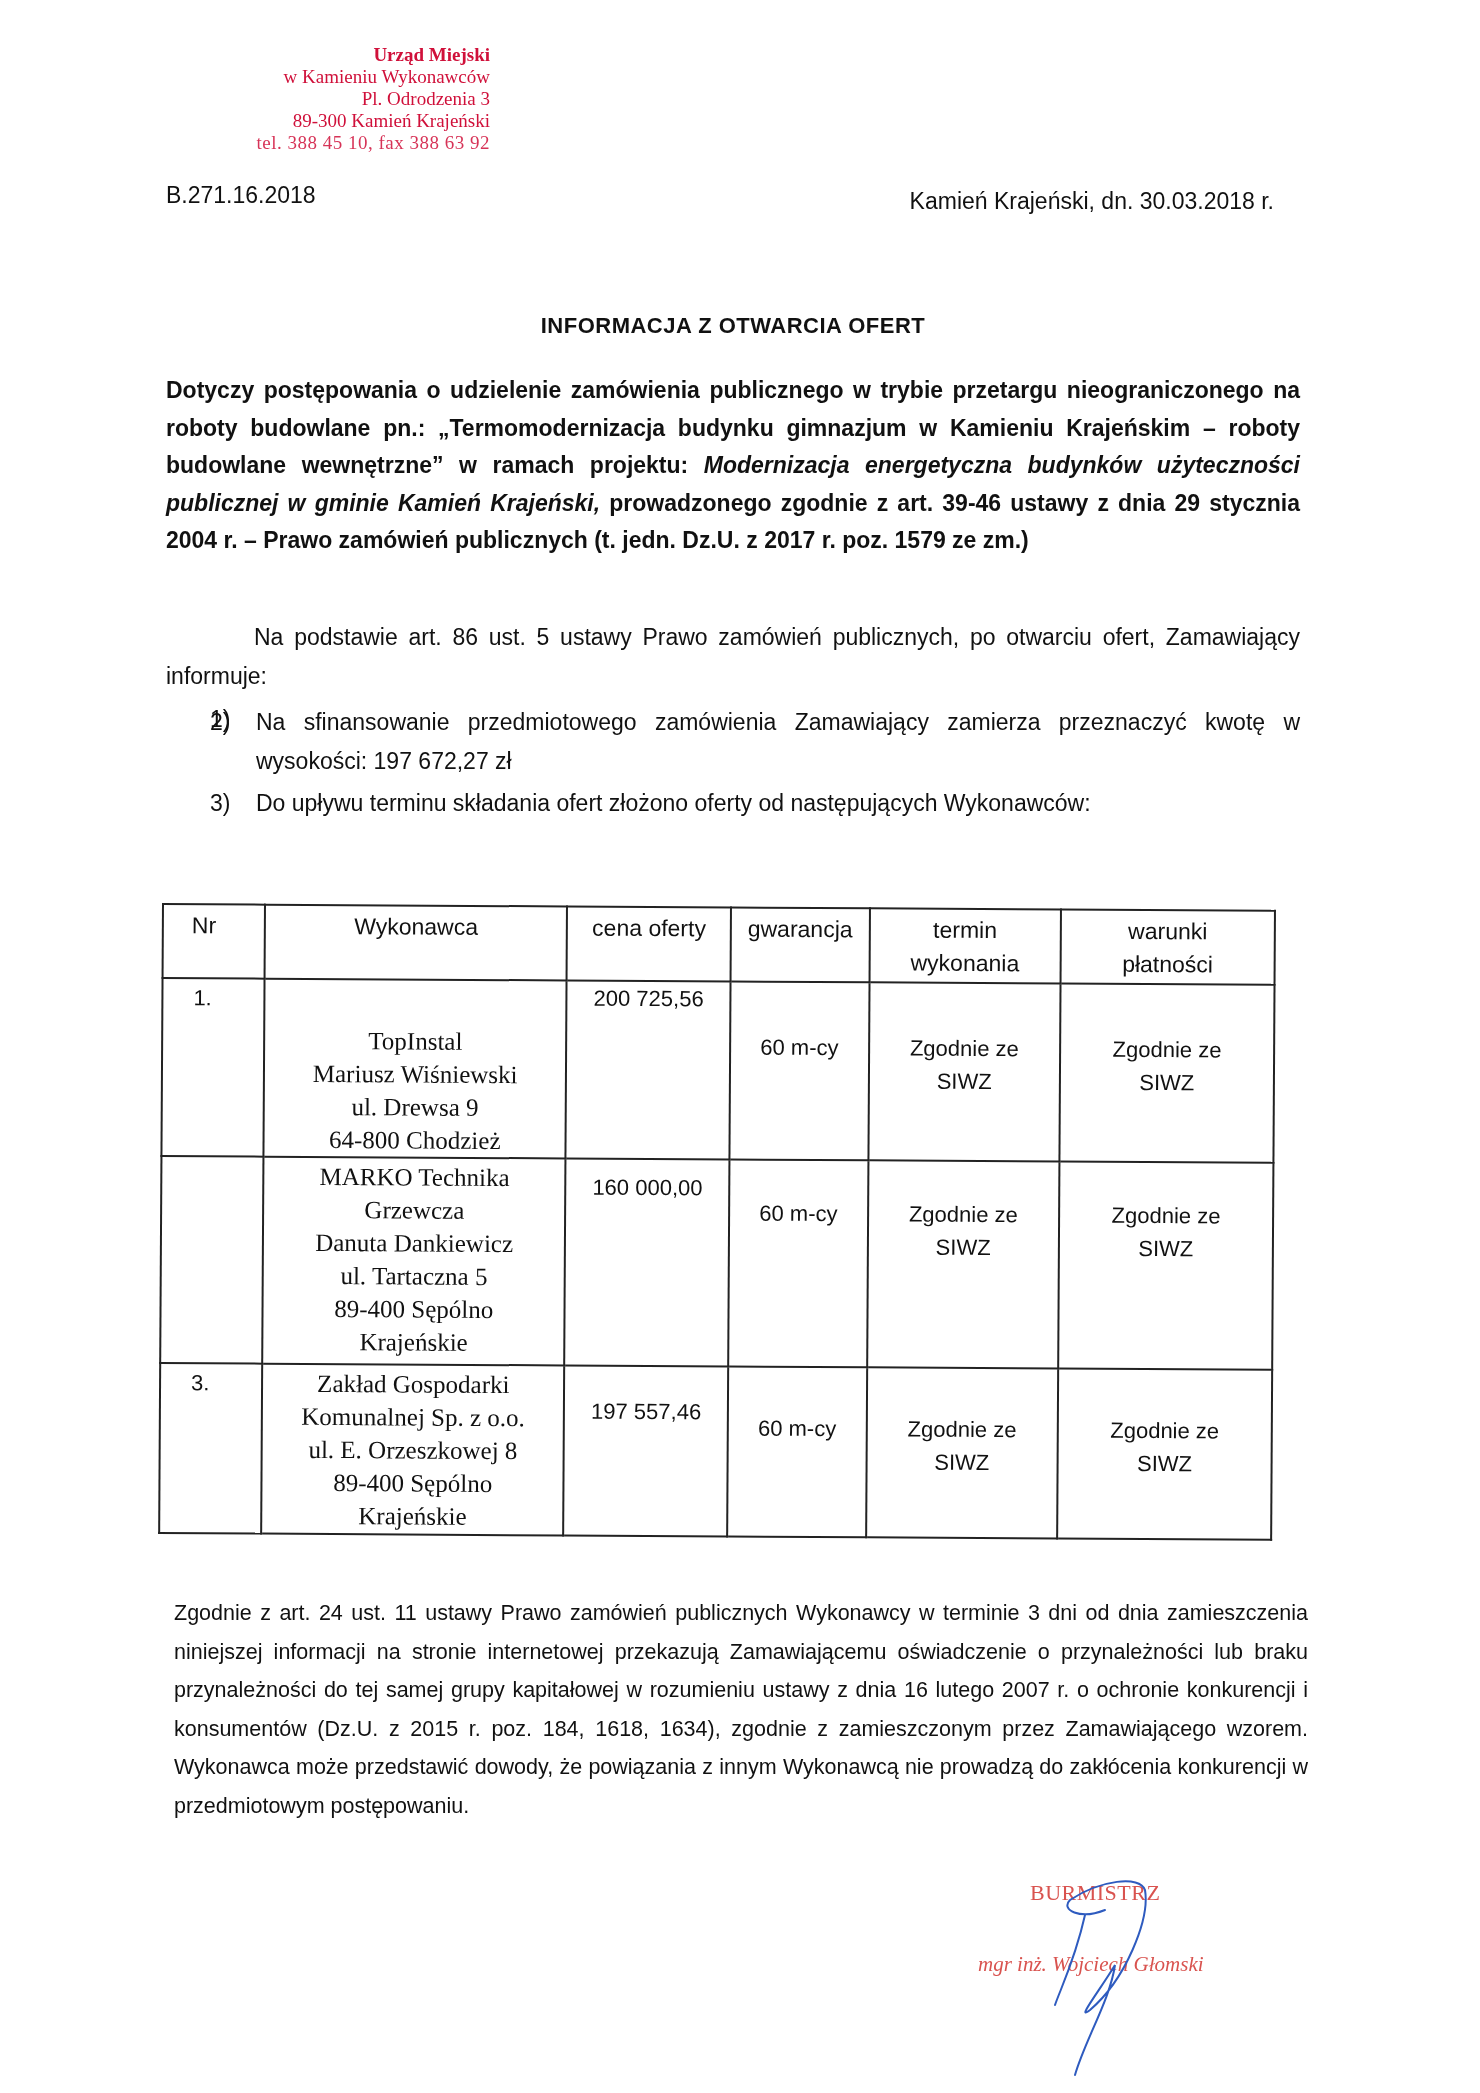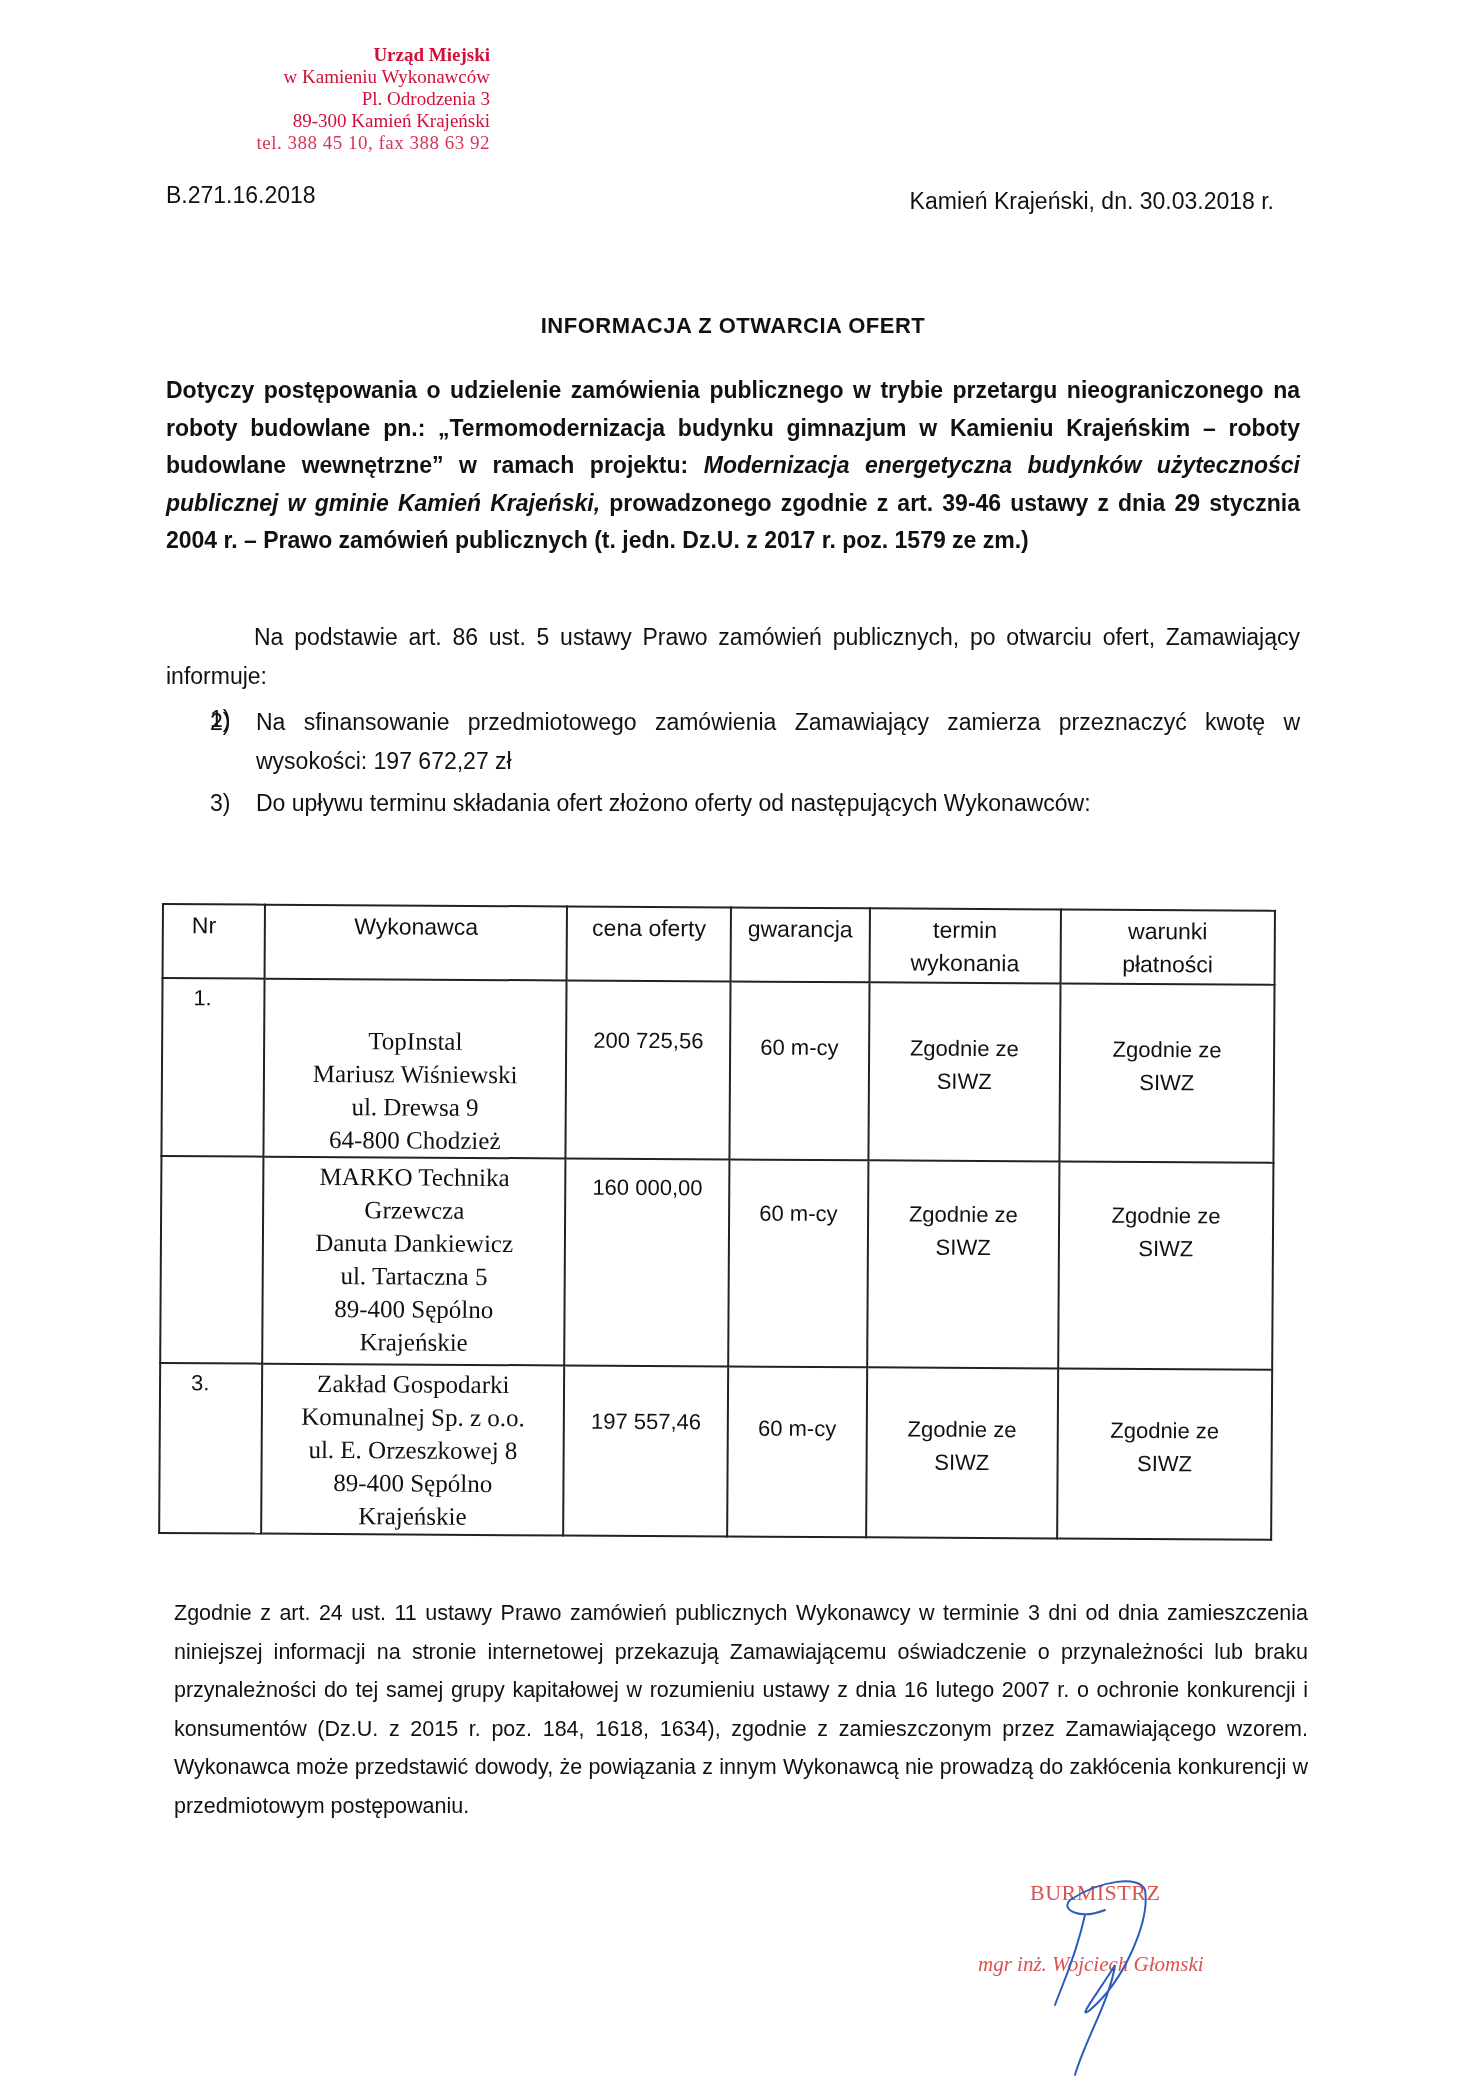--- a/index.html
+++ b/index.html
@@ -44,23 +44,23 @@
   .c-gw { width: 146px; }
   .c-term { width: 161px; }
   .c-war { width: 170px; }
   td.nr { text-align: left !important; padding-left: 30px !important; padding-top: 2px !important; }
   td.wyk { font-family: "Liberation Serif", "DejaVu Serif", serif; font-size: 25px !important; }
   td.wyk .line { display: block; }
   td.wyk.r1 { padding-top: 44px !important; height: 124px; }
   td.wyk.r2 { padding-top: 2px !important; height: 203px; }
   td.wyk.r3 { padding-top: 2px !important; height: 166px; }
   td .valcell { display: block; }
-  td.cena.r1 .valcell { padding-top: 42px; }
+  td.cena.r1 .valcell { }
   td.cena.r2 .valcell { padding-top: 11px; }
-  td.cena.r3 .valcell { padding-top: 38px; }
+  td.cena.r3 .valcell { padding-top: 28px; }
   td.mid.r1 .valcell { padding-top: 48px; }
   td.mid.r2 .valcell { padding-top: 36px; }
   td.mid.r3 .valcell { padding-top: 44px; }
   td.mid .valcell span { display: block; }
 
   .closing { left: 174px; top: 1594px; width: 1134px; font-size: 21.5px; line-height: 38.5px;
              text-align: justify; }
 
   
   .sig-title { left: 1030px; top: 1880px; font-family: "Liberation Serif", "DejaVu Serif", serif;

